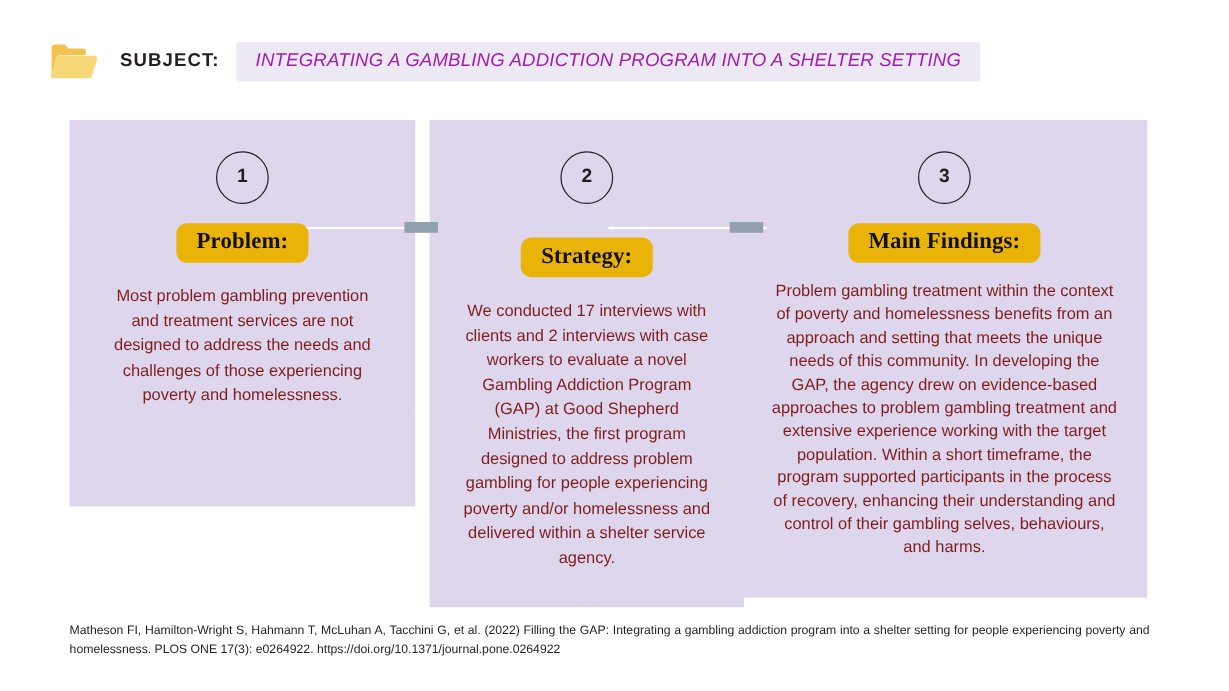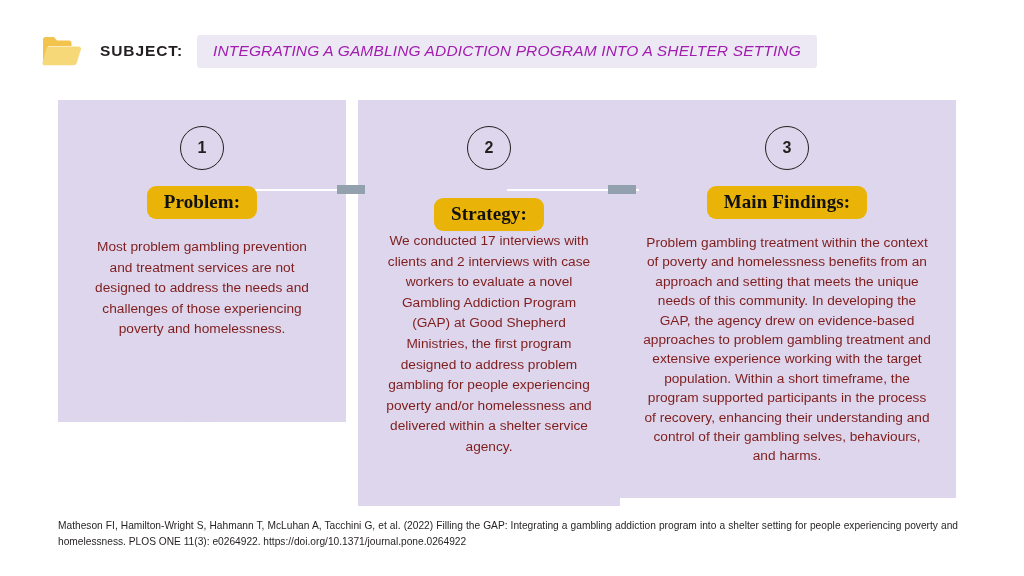--- a/index.html
+++ b/index.html
@@ -179,30 +179,30 @@
 
 <div class="hex" style="left:358px; top:100px; width:262px; height:406px;">
   <div class="hex-body" style="clip-path: polygon(50% 0%, 100% 21%, 100% 79%, 50% 100%, 0% 79%, 0% 21%);"></div>
   <div class="hex-inner">
     <div class="badge" style="margin-top:26px;">
       <span>2</span>
     </div>
     <div class="pill" style="margin-top:28px;">
       <span class="pill-text">Strategy:</span>
     </div>
-    <div class="hex-text" style="width:216px;">We conducted 17 interviews with clients and 2 interviews with case workers to evaluate a novel Gambling Addiction Program (GAP) at Good Shepherd Ministries, the first program designed to address problem gambling for people experiencing poverty and/or homelessness and delivered within a shelter service agency.</div>
+    <div class="hex-text" style="margin-top:18px; width:216px;">We conducted 17 interviews with clients and 2 interviews with case workers to evaluate a novel Gambling Addiction Program (GAP) at Good Shepherd Ministries, the first program designed to address problem gambling for people experiencing poverty and/or homelessness and delivered within a shelter service agency.</div>
   </div>
 </div>
 
 <div class="hex" style="left:618px; top:100px; width:338px; height:398px;">
   <div class="hex-body" style="clip-path: polygon(50% 0%, 100% 22%, 100% 78%, 50% 100%, 0% 78%, 0% 22%);"></div>
   <div class="hex-inner">
     <div class="badge" style="margin-top:26px;">
       <span>3</span>
     </div>
     <div class="pill" style="margin-top:16px;">
       <span class="pill-text">Main Findings:</span>
     </div>
     <div class="hex-text" style="margin-top:14px; width:290px; line-height:19.4px;">Problem gambling treatment within the context of poverty and homelessness benefits from an approach and setting that meets the unique needs of this community. In developing the GAP, the agency drew on evidence-based approaches to problem gambling treatment and extensive experience working with the target population. Within a short timeframe, the program supported participants in the process of recovery, enhancing their understanding and control of their gambling selves, behaviours, and harms.</div>
   </div>
 </div>
 
-<div id="citation">Matheson FI, Hamilton-Wright S, Hahmann T, McLuhan A, Tacchini G, et al. (2022) Filling the GAP: Integrating a gambling addiction program into a shelter setting for people experiencing poverty and homelessness. PLOS ONE 11(3): e0264922. https://doi.org/10.1371/journal.pone.0264922</div>
+<div id="citation">Matheson FI, Hamilton-Wright S, Hahmann T, McLuhan A, Tacchini G, et al. (2022) Filling the GAP: Integrating a gambling addiction program into a shelter setting for people experiencing poverty and homelessness. PLOS ONE 17(3): e0264922. https://doi.org/10.1371/journal.pone.0264922</div>
 
 </body></html>

